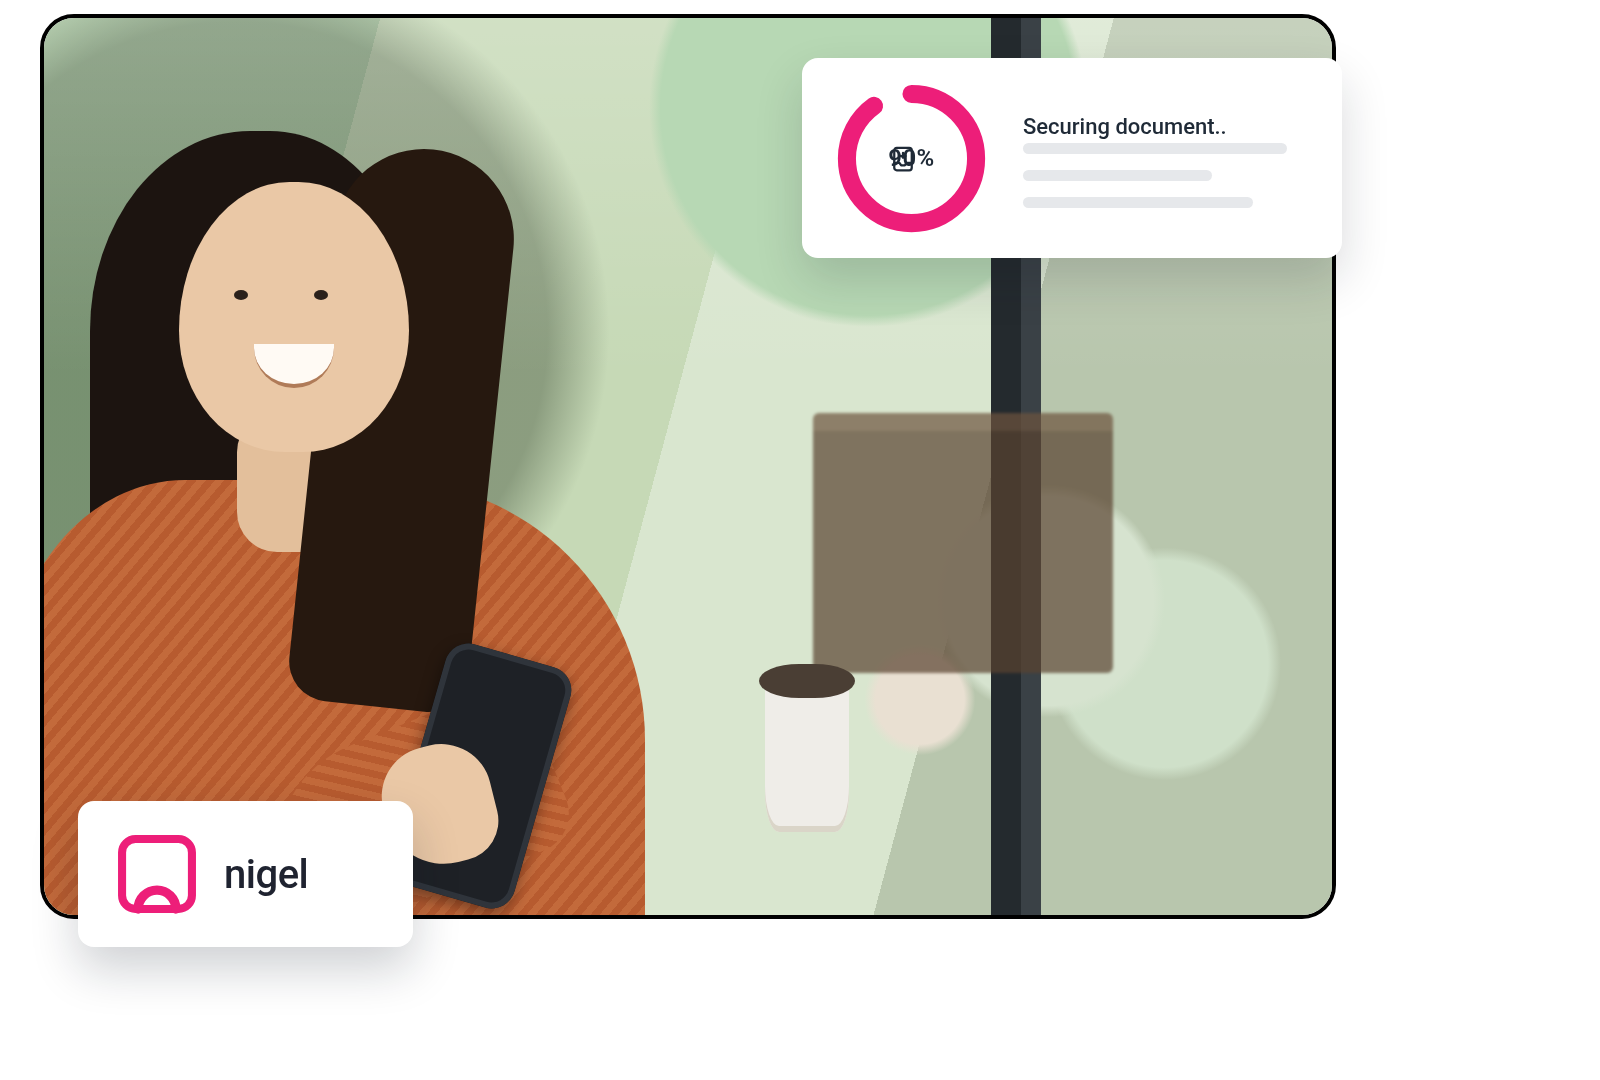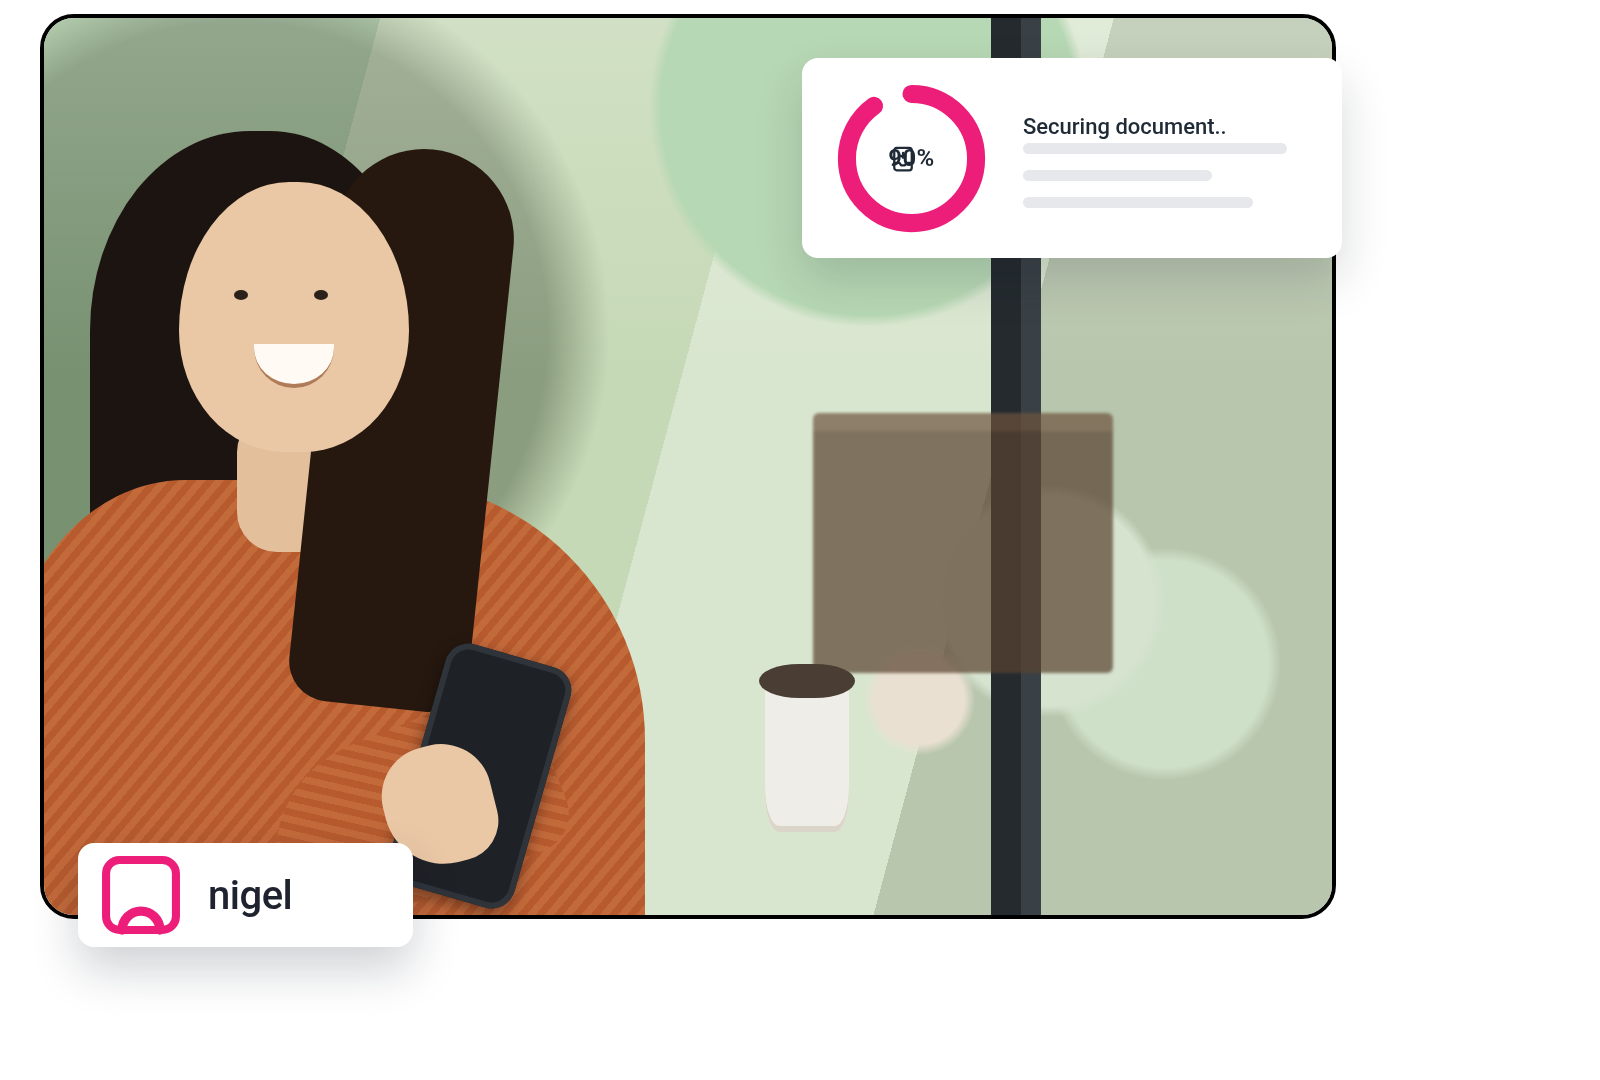--- a/index.html
+++ b/index.html
@@ -188,28 +188,28 @@
   .ph-line.w1{width:92%}
   .ph-line.w2{width:66%}
   .ph-line.w3{width:80%;margin-bottom:0}
 
   
   .brand-card{
     position:absolute;
     left:34px;
     bottom:-32px;
     width:335px;
-    height:104px;
+    height:146px;
     background:#fff;
     border-radius:16px;
     box-shadow:0 22px 48px rgba(16,24,40,.2);
     display:flex;
     align-items:center;
     gap:24px;
-    padding:0 20px;
+    padding:0 36px;
   }
   .brand-name{
     font-size:40px;font-weight:500;color:#1f2330;letter-spacing:-0.5px;
   }
 
 </style>
 </head>
 <body>
 
 <div class="frame">

